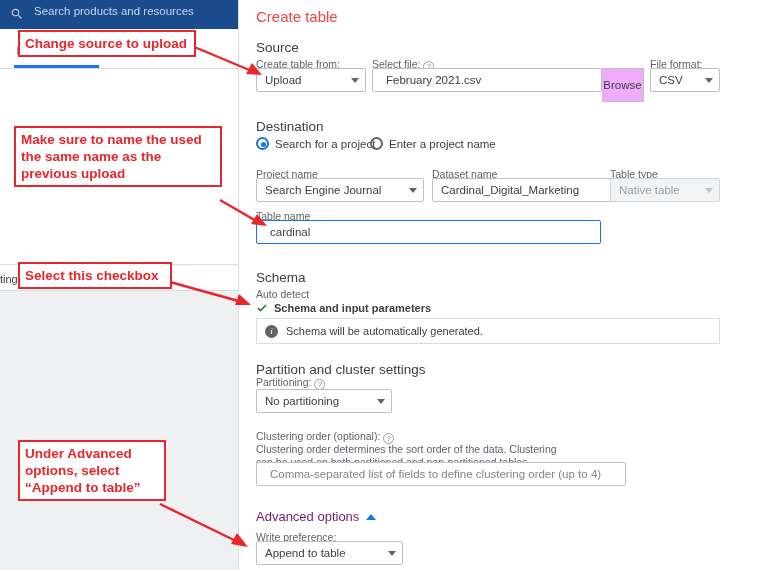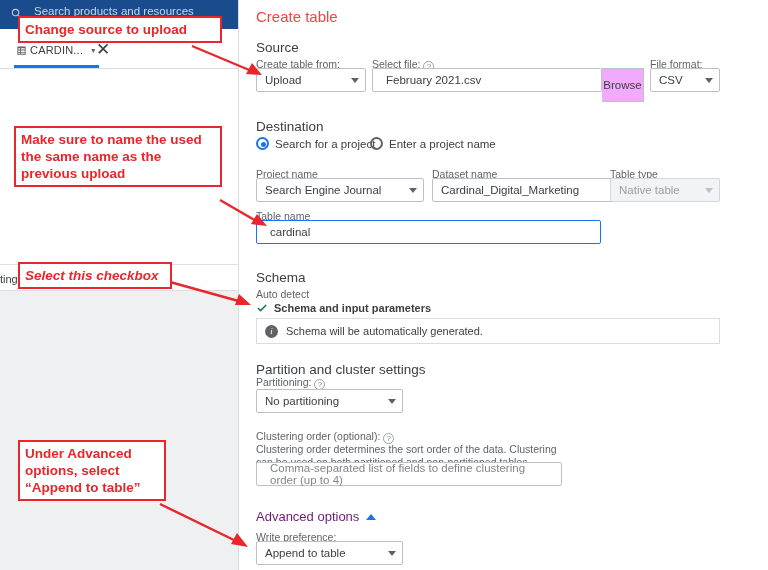--- a/index.html
+++ b/index.html
@@ -359,56 +359,56 @@
 <div id="info-bar">
   <div id="info-icon">i</div>
   <div id="info-text">Schema will be automatically generated.</div>
 </div>
 
 <div class="section-h" style="left:256px; top:362px;">Partition and cluster settings</div>
 
 <div class="fld-label" style="left:256px; top:376px;">
   <span>Partitioning:</span><span class="help-icon">?</span>
 </div>
-<div class="select" style="left:256px; top:389px; width:147px;">
+<div class="select" style="left:256px; top:389px; width:136px;">
   <span class="val">No partitioning</span>
   <span class="arrow"></span>
 </div>
 
 <div class="fld-label" style="left:256px; top:430px;">
   <span>Clustering order (optional):</span><span class="help-icon">?</span>
 </div>
 <div class="desc-text" style="left:256px; top:443px; width:315px;">Clustering order determines the sort order of the data. Clustering can be used on both partitioned and non-partitioned tables.</div>
-<div class="textbox ph" style="left:256px; top:462px; width:306px;">
+<div class="textbox ph" style="left:256px; top:462px; width:370px;">
   <span>Comma-separated list of fields to define clustering order (up to 4)</span>
 </div>
 
 <div id="adv-link">
   <span>Advanced options</span>
   <span id="adv-caret"></span>
 </div>
 <div class="fld-label" style="left:256px; top:531px;">Write preference:</div>
 <div class="select" style="left:256px; top:541px; width:147px;">
   <span class="val">Append to table</span>
   <span class="arrow"></span>
 </div>
 
-<div class="anno" style="left:18px; top:16px; width:204px;">Change source to upload</div>
+<div class="anno" style="left:18px; top:30px; width:178px;">Change source to upload</div>
 <svg class="arrow-svg" style="left:190px; top:42px; width:80px; height:40px;" viewBox="0 0 80 40">
   <line x1="2" y1="4" x2="64" y2="30" stroke="#e8262b" stroke-width="2.4"></line>
   <polygon points="72,33 56,32 62,21" fill="#e8262b"></polygon>
 </svg>
 
 <div class="anno" style="left:14px; top:126px; width:208px;">Make sure to name the used the same name as the previous upload</div>
 <svg class="arrow-svg" style="left:218px; top:196px; width:60px; height:40px;" viewBox="0 0 60 40">
   <line x1="2" y1="4" x2="40" y2="26" stroke="#e8262b" stroke-width="2.4"></line>
   <polygon points="49,30 33,28 39,18" fill="#e8262b"></polygon>
 </svg>
 
-<div class="anno" style="left:18px; top:262px; width:154px;font-style:italic;">Select this checkbox</div>
+<div class="anno" style="left:18px; top:262px; width:154px;">Select this checkbox</div>
 <svg class="arrow-svg" style="left:168px; top:280px; width:92px; height:36px;" viewBox="0 0 92 36">
   <line x1="2" y1="2" x2="74" y2="22" stroke="#e8262b" stroke-width="2.4"></line>
   <polygon points="83,25 67,25 71,14" fill="#e8262b"></polygon>
 </svg>
 
 <div class="anno" style="left:18px; top:440px; width:148px;">Under Advanced options, select “Append to table”</div>
 <svg class="arrow-svg" style="left:158px; top:502px; width:100px; height:54px;" viewBox="0 0 100 54">
   <line x1="2" y1="2" x2="80" y2="40" stroke="#e8262b" stroke-width="2.4"></line>
   <polygon points="90,45 73,42 79,31" fill="#e8262b"></polygon>
 </svg>

